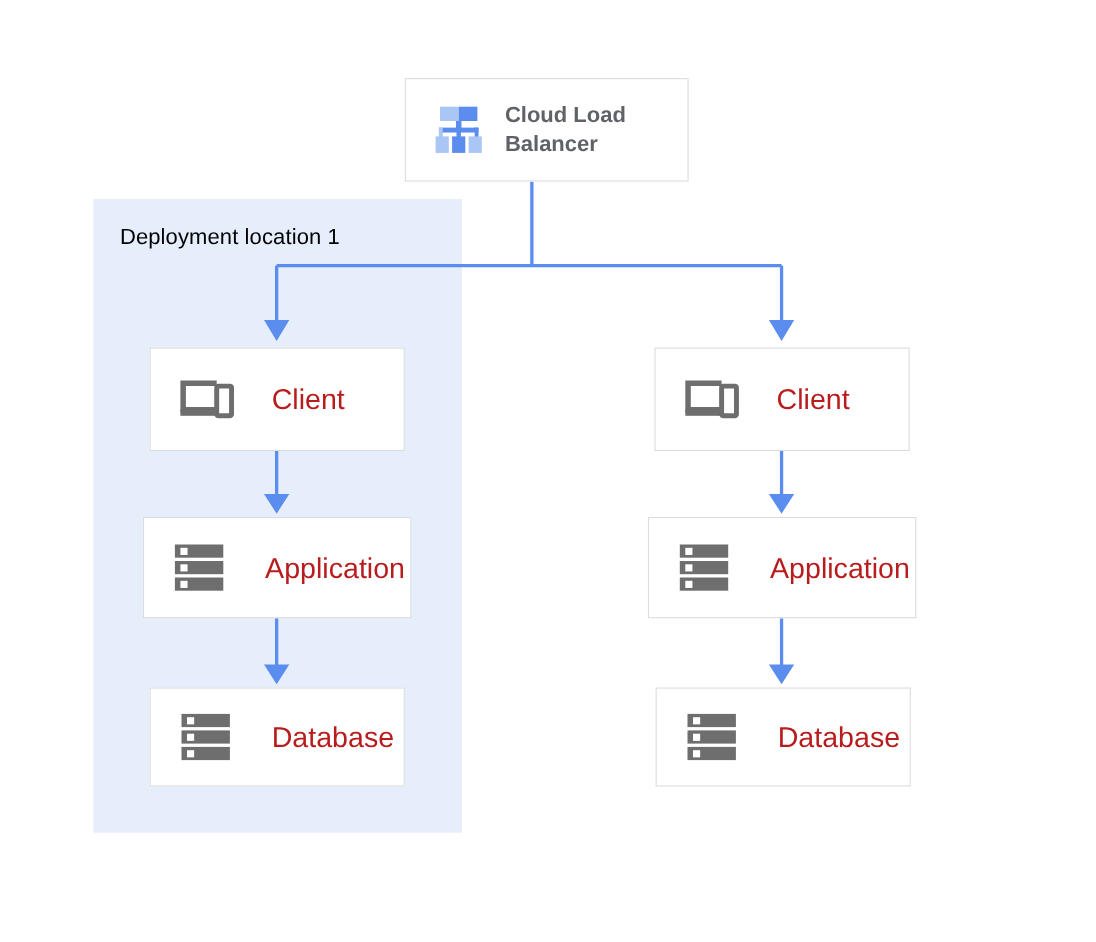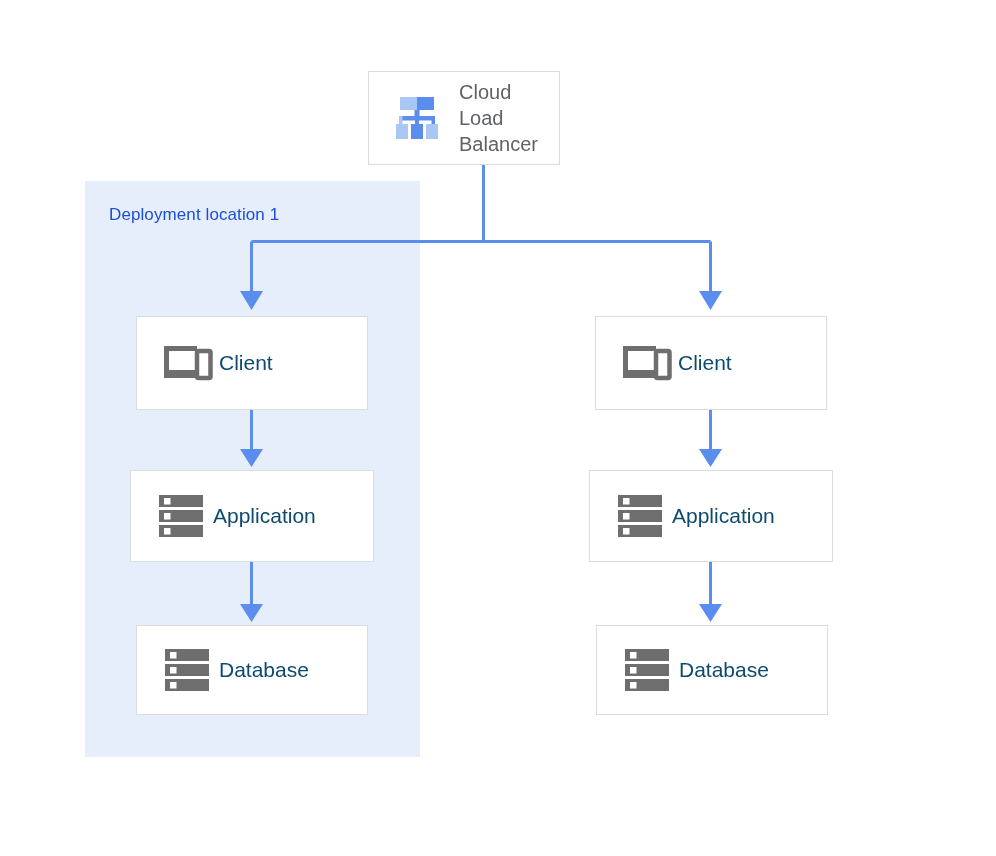--- a/index.html
+++ b/index.html
@@ -21,22 +21,22 @@
   .panel {
     position: absolute;
     background: #e5eefa;
   }
   #panel-1 { left: 85px;  top: 181px; width: 335px; height: 576px; }
   #panel-2 { left: 544px; top: 181px; width: 335px; height: 576px; }
   .panel-label {
     position: absolute;
     top: 24px;
     left: 24px;
-    font-size: 17px;
-    color: #1d4ed8;
+    font-size: 20px;
+    color: #000000;
     white-space: nowrap;
     letter-spacing: 0.1px;
   }
   
   #connectors {
     position: absolute;
     left: 0; top: 0;
     width: 996px;
     height: 856px;
     pointer-events: none;
@@ -53,32 +53,33 @@
   }
   .node-icon {
     flex: 0 0 auto;
     width: 56px;
     height: 56px;
     display: flex;
     align-items: center;
     justify-content: center;
   }
   .node-label {
-    font-size: 21px;
-    color: #0c4a6e;
-    margin-left: 4px;
+    font-size: 26px;
+    color: #b91c1c;
+    margin-left: 32px;
     white-space: nowrap;
   }
   
   #node-lb {
     left: 368px;
     top: 71px;
-    width: 192px;
+    width: 258px;
     height: 94px;
     padding-left: 20px;
+    font-weight: bold;
   }
   #node-lb .node-label {
     font-size: 20px;
     color: #5f6368;
     line-height: 26px;
     white-space: normal;
     margin-left: 14px;
   }
   
   #node-client-1 { left: 136px; top: 316px; width: 232px; height: 94px; }

